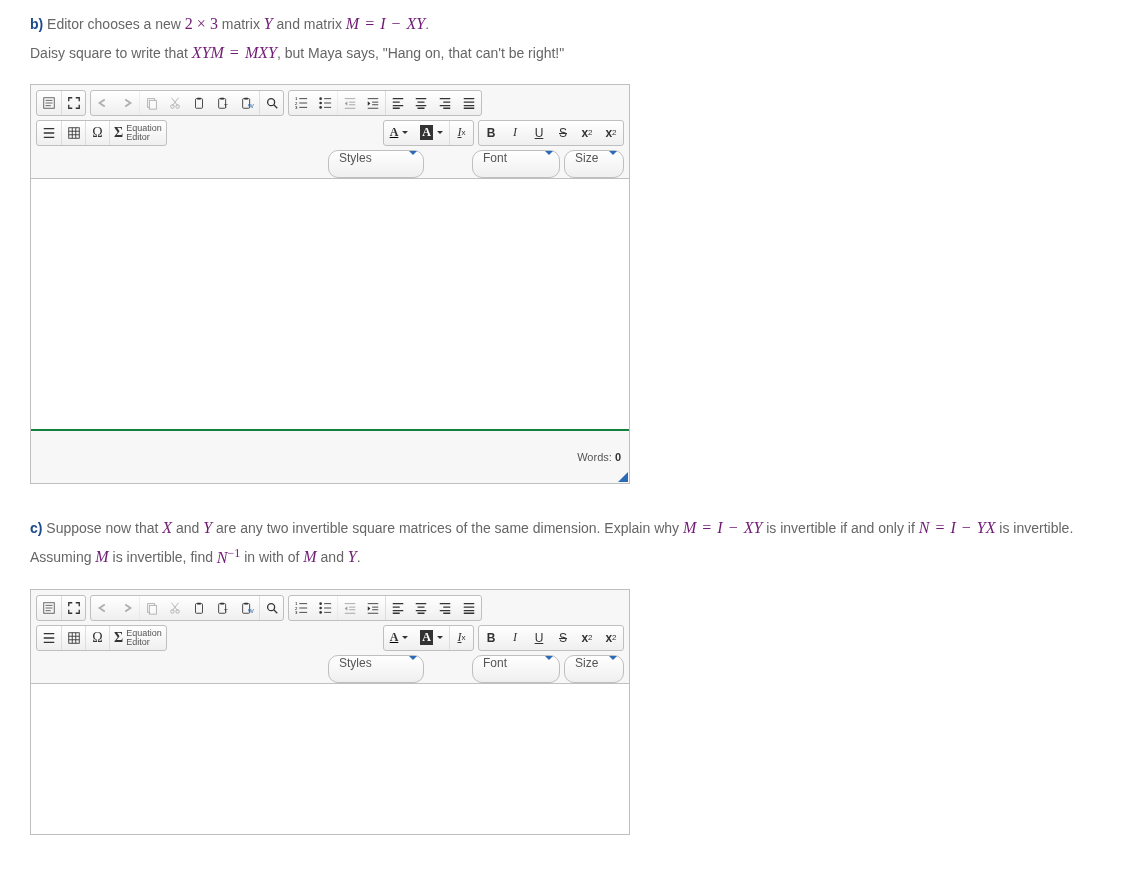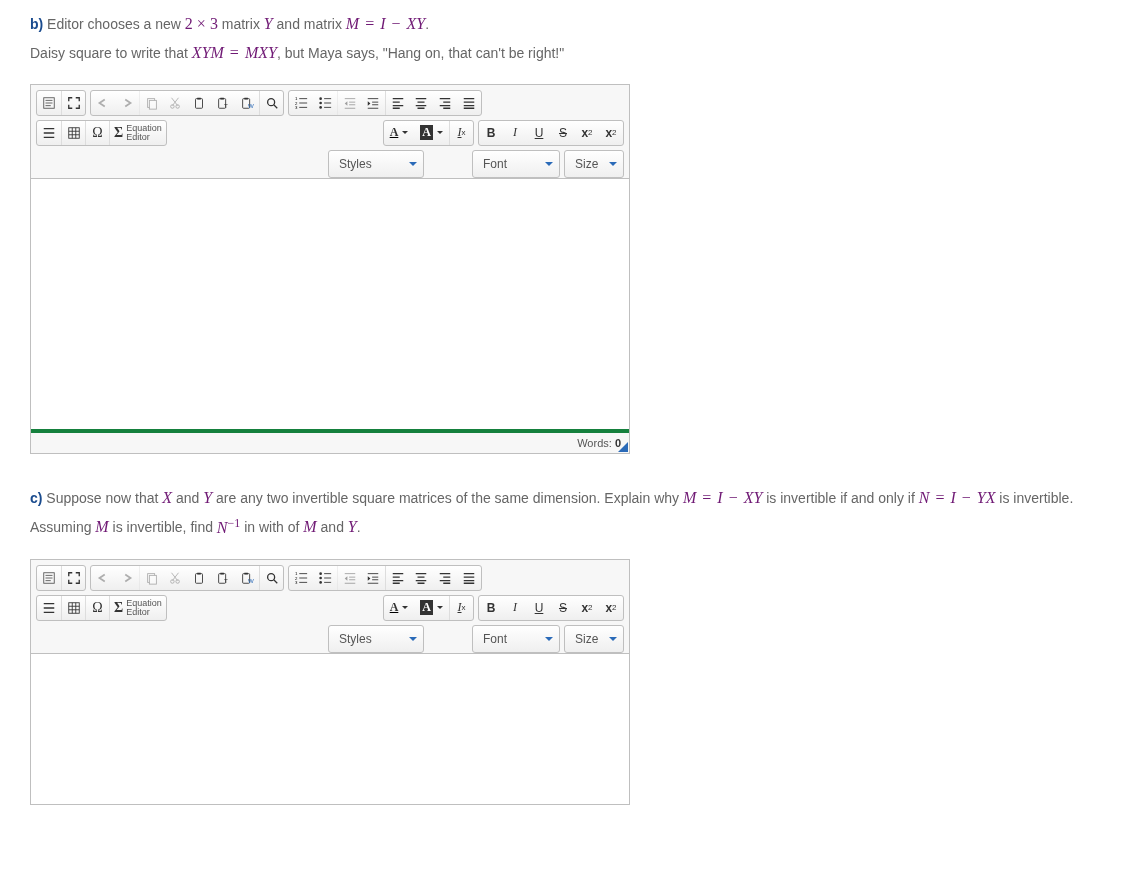--- a/index.html
+++ b/index.html
@@ -62,23 +62,23 @@
     border-top: 3px solid #333;
     margin-left: 2px;
   }
   .tbtn.wide { width: auto; padding: 0 6px; gap: 2px; }
   .eq-btn { width: auto; padding: 0 4px; display:flex; align-items:center; gap:3px;}
   .eq-btn .sigma { font-family: serif; font-size: 14px; font-weight: bold; }
   .eq-btn .eq-label { font-size: 9px; line-height: 1; text-align:left; color:#555;}
 
   .combo {
     display: inline-flex;
-    align-items: center;
+    align-items: flex-start;
     border: 1px solid #bfbfbf;
-    border-radius: 3px;
+    border-radius: 10px;
     background: linear-gradient(#ffffff,#efefef);
     height: 26px;
     padding: 0 6px 0 10px;
     font-size: 12px;
     color: #555;
     cursor: pointer;
     gap: 8px;
   }
   .combo .caret {
     width: 0; height: 0;
@@ -89,26 +89,26 @@
   .combo.styles { width: 78px; justify-content: space-between; }
   .combo.font { width: 70px; justify-content: space-between; margin-left: 44px; }
   .combo.size { width: 42px; justify-content: space-between; }
 
   .editor-body {
     background: #fff;
     border-top: 1px solid #bfbfbf;
     min-height: 250px;
   }
   .editor-footer {
-    border-top: 4px solid #15803d;
+    border-top: 2px solid #15803d;
     background: #f7f7f7;
     text-align: right;
     font-size: 11px;
     color: #555;
-    padding: 4px 8px;
+    padding: 20px 8px;
     position: relative;
   }
   .editor-footer b { color: #333; }
   .resize-handle {
     position: absolute;
     right: 1px; bottom: 1px;
     width: 0; height: 0;
     border-left: 10px solid transparent;
     border-bottom: 10px solid #2a6ab8;
     cursor: se-resize;

